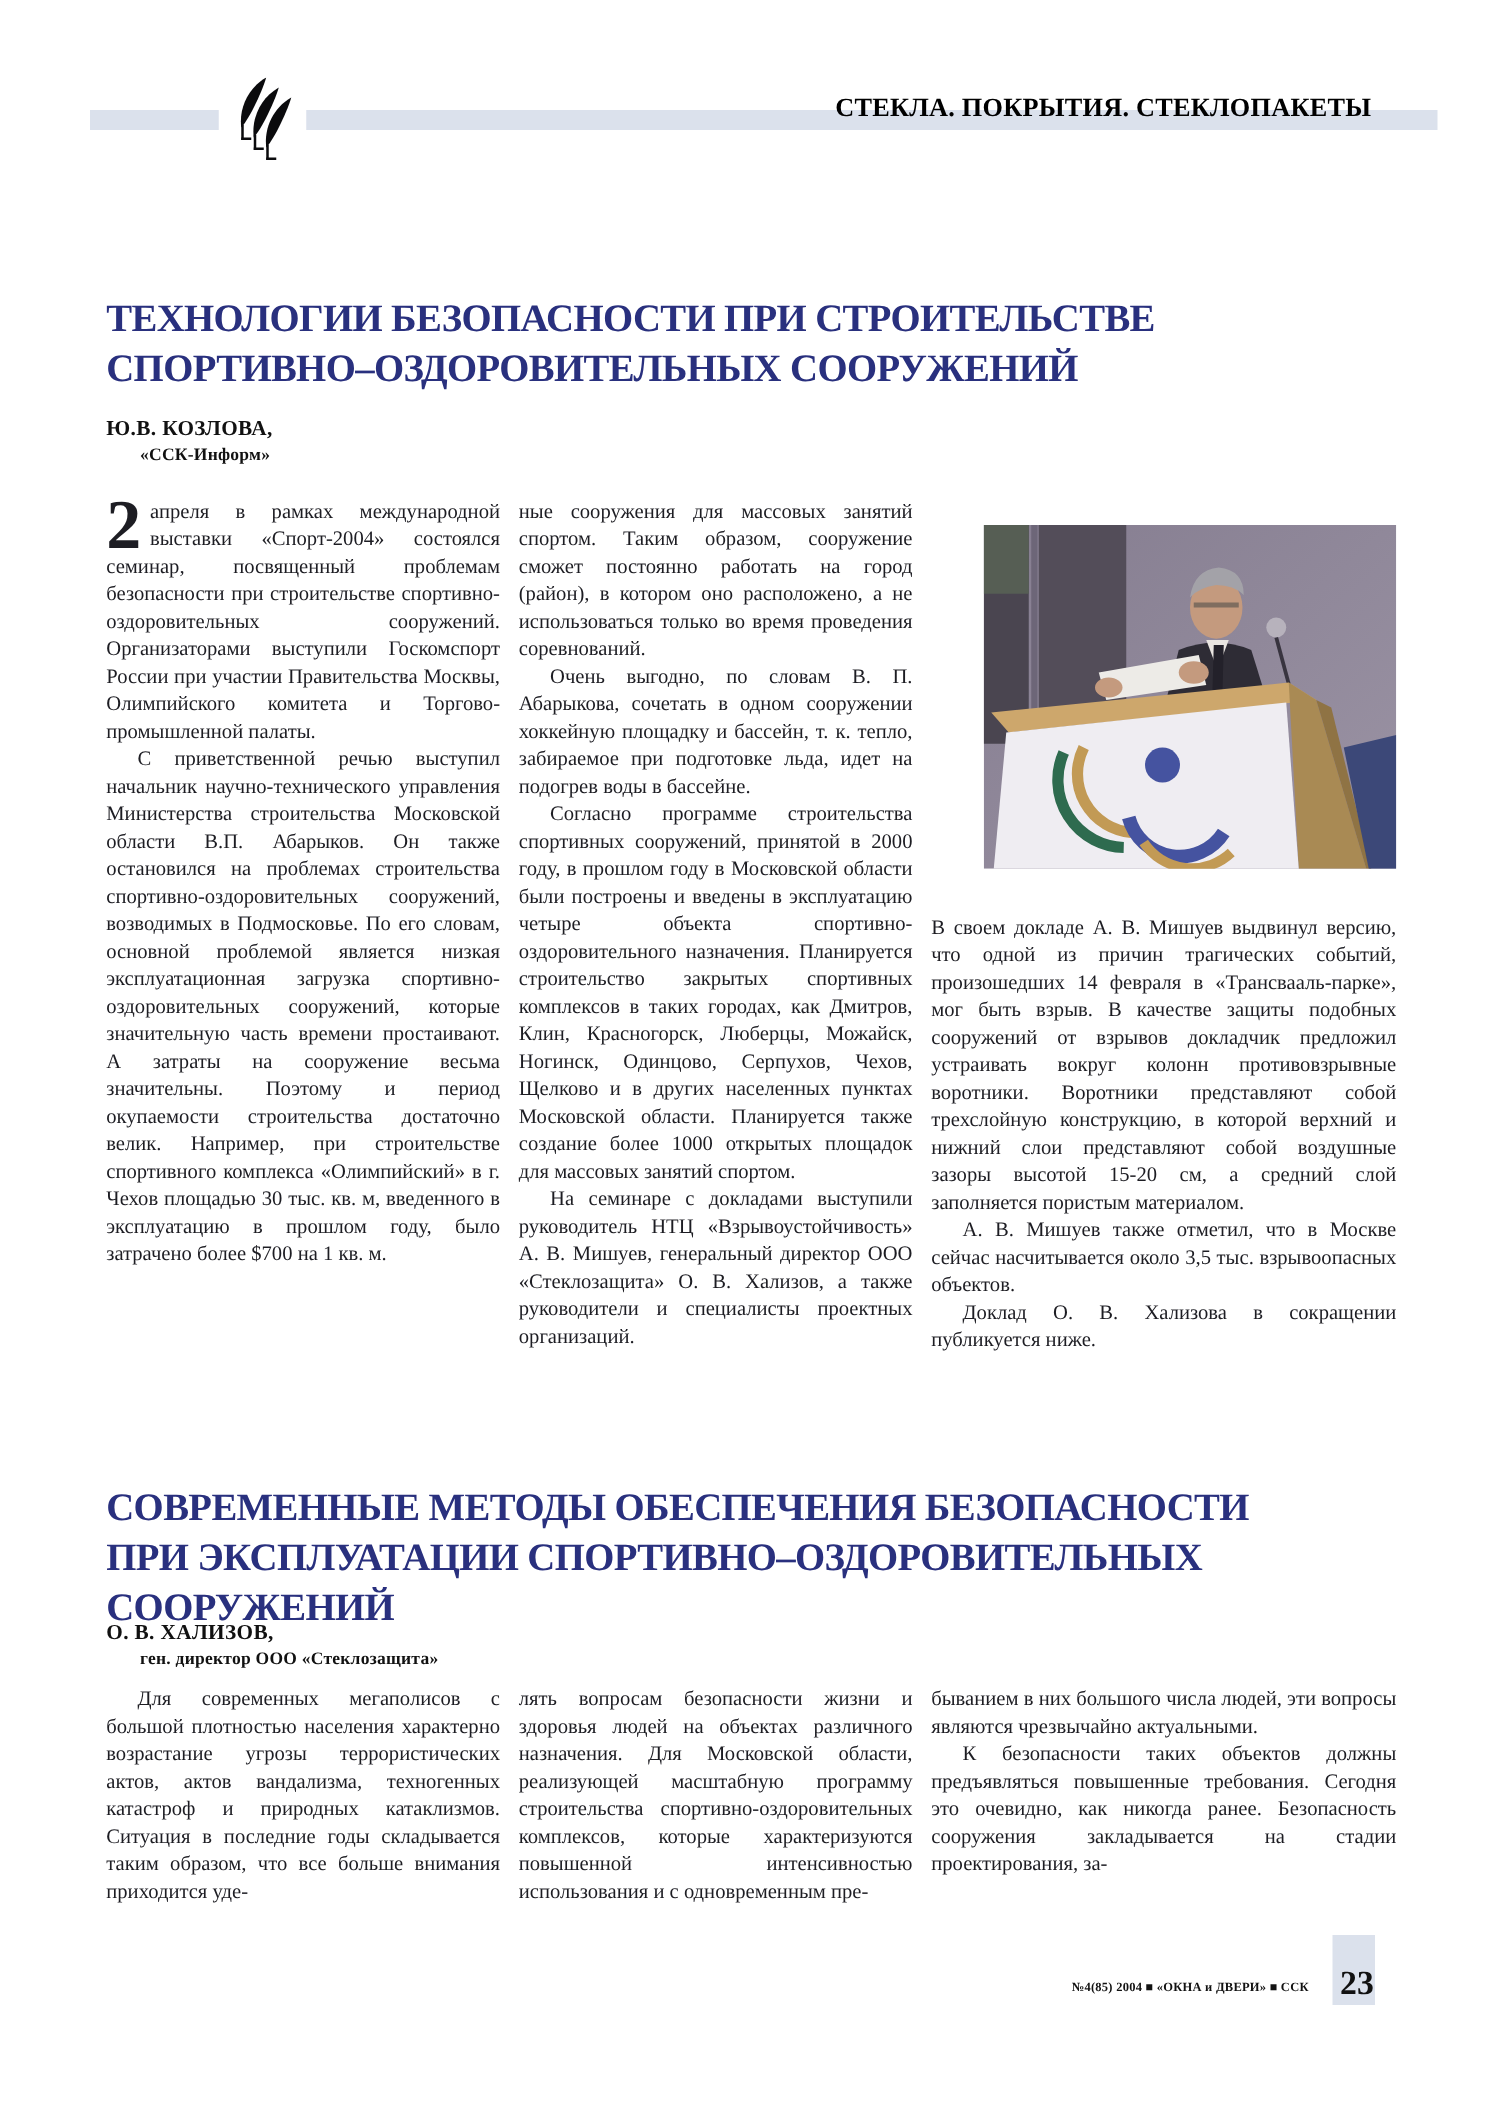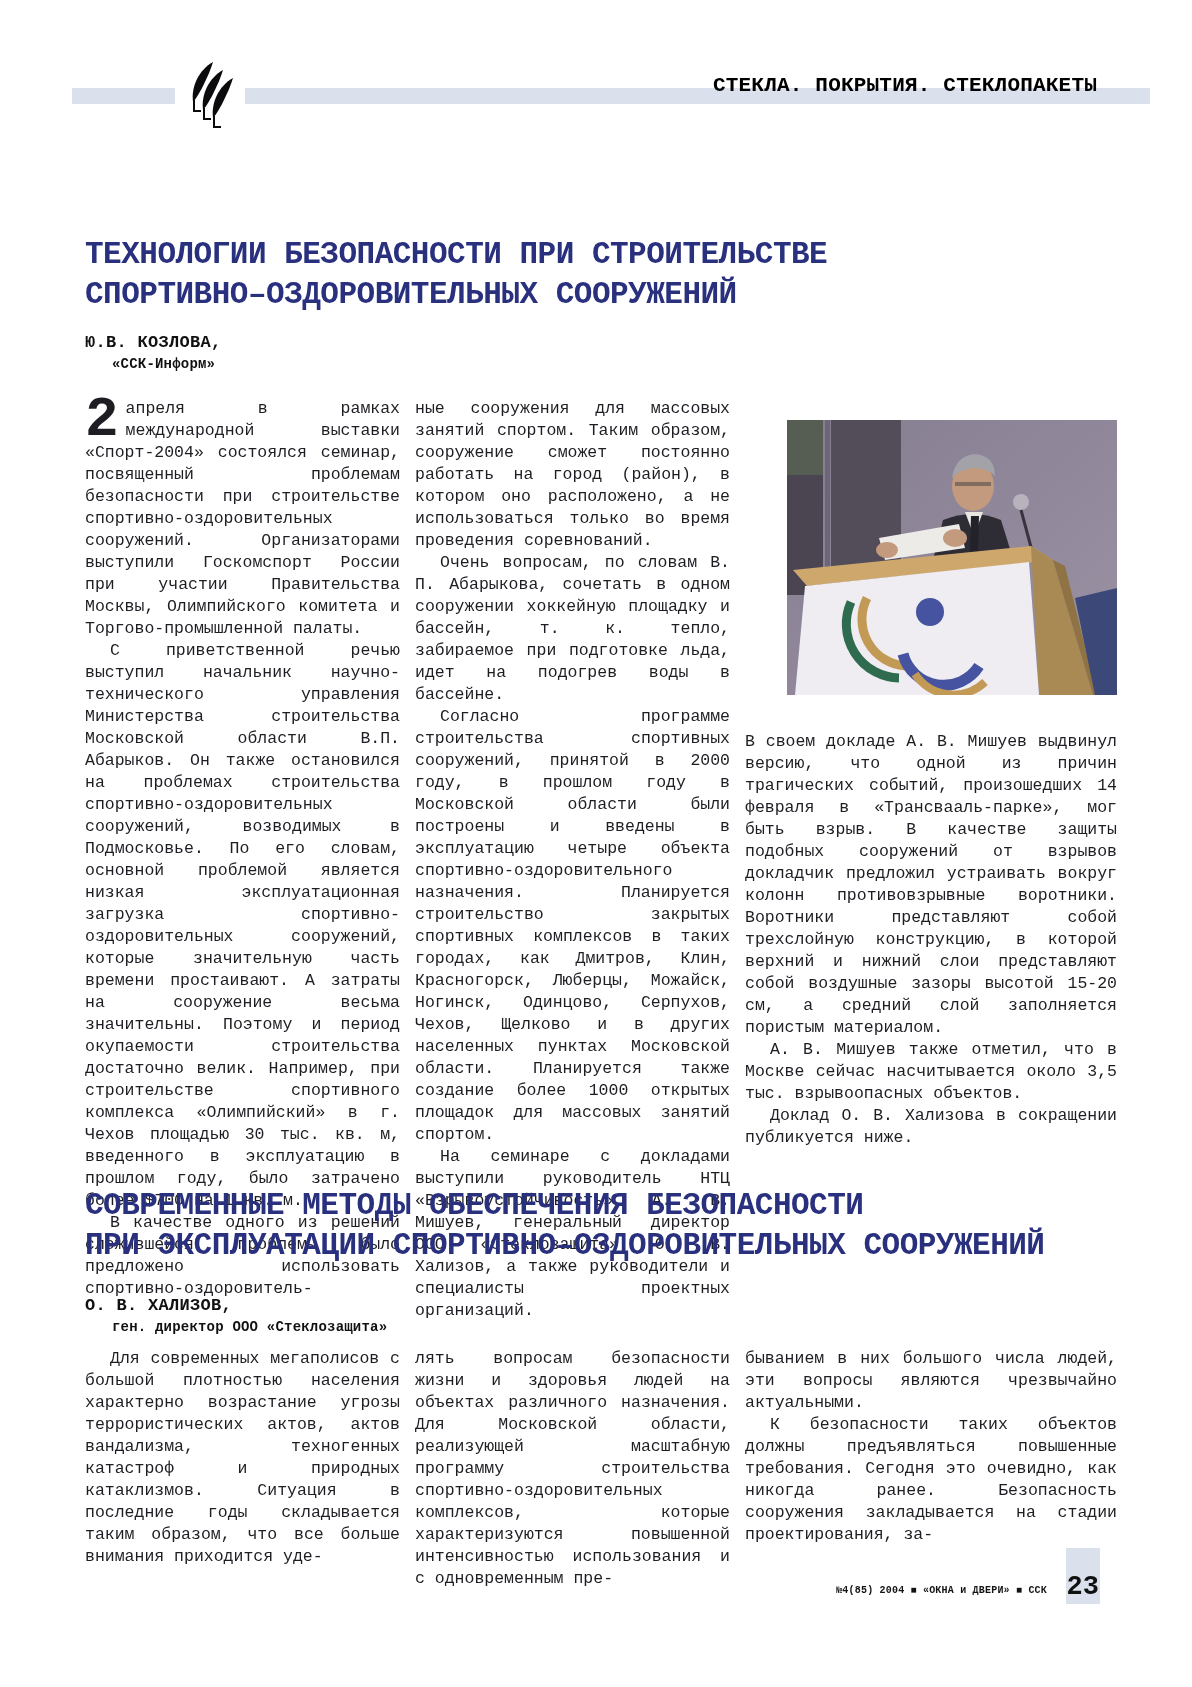--- a/index.html
+++ b/index.html
@@ -1,19 +1,19 @@
 <!DOCTYPE html>
 <html><head>
 <meta charset="utf-8">
 <style>
   * { margin:0; padding:0; box-sizing:border-box; }
   html,body { background:#ffffff; }
   .page {
     position:relative; width:1192px; height:1687px; background:#ffffff;
-    font-family:Liberation Mono, monospace; color:#1d1d23; overflow:hidden;
+    font-family:Liberation Serif, serif; color:#1d1d23; overflow:hidden;
   }
   
   .header-bar { position:absolute; top:88px; left:72px; width:1078px; height:16px; background:#dbe1ec; }
   .logo-wrap { position:absolute; top:60px; left:175px; width:70px; height:72px; background:#ffffff; padding:2px 8px; }
   .header-title { position:absolute; top:74px; right:95px; font-size:21px; font-weight:bold; color:#000; letter-spacing:0.2px; }
   
   .article-title { position:absolute; left:85px; color:#29307e; font-weight:bold; font-size:31px; line-height:40px; letter-spacing:-0.5px;margin-top:28px; }
   .title-1 { top:207px; }
   .title-2 { top:1158px; }
   
@@ -68,25 +68,24 @@
 
   <div class="author author-1">
     <div class="author-name">Ю.В. КОЗЛОВА,</div>
     <div class="author-org">«ССК-Информ»</div>
   </div>
 
   <div class="cols cols-1">
     <div class="col">
       <p class="bp"><span class="dropcap">2</span><span>апреля в рамках международной выставки «Спорт-2004» состоялся семинар, посвященный проблемам безопасности при строительстве спортивно-оздоровительных сооружений. Организаторами выступили Госкомспорт России при участии Правительства Москвы, Олимпийского комитета и Торгово-промышленной палаты.</span></p>
       <p class="bp indent">С приветственной речью выступил начальник научно-технического управления Министерства строительства Московской области В.П. Абарыков. Он также остановился на проблемах строительства спортивно-оздоровительных сооружений, возводимых в Подмосковье. По его словам, основной проблемой является низкая эксплуатационная загрузка спортивно-оздоровительных сооружений, которые значительную часть времени простаивают. А затраты на сооружение весьма значительны. Поэтому и период окупаемости строительства достаточно велик. Например, при строительстве спортивного комплекса «Олимпийский» в г. Чехов площадью 30 тыс. кв. м, введенного в эксплуатацию в прошлом году, было затрачено более $700 на 1 кв. м.</p>
-      <p class="bp indent">В качестве одного из решений сложившейся проблемы было предложено использовать спортивно-оздоровитель-</p>
     </div>
     <div class="col">
       <p class="bp">ные сооружения для массовых занятий спортом. Таким образом, сооружение сможет постоянно работать на город (район), в котором оно расположено, а не использоваться только во время проведения соревнований.</p>
-      <p class="bp indent">Очень вопросам, по словам В. П. Абарыкова, сочетать в одном сооружении хоккейную площадку и бассейн, т. к. тепло, забираемое при подготовке льда, идет на подогрев воды в бассейне.</p>
+      <p class="bp indent">Очень выгодно, по словам В. П. Абарыкова, сочетать в одном сооружении хоккейную площадку и бассейн, т. к. тепло, забираемое при подготовке льда, идет на подогрев воды в бассейне.</p>
       <p class="bp indent">Согласно программе строительства спортивных сооружений, принятой в 2000 году, в прошлом году в Московской области были построены и введены в эксплуатацию четыре объекта спортивно-оздоровительного назначения. Планируется строительство закрытых спортивных комплексов в таких городах, как Дмитров, Клин, Красногорск, Люберцы, Можайск, Ногинск, Одинцово, Серпухов, Чехов, Щелково и в других населенных пунктах Московской области. Планируется также создание более 1000 открытых площадок для массовых занятий спортом.</p>
       <p class="bp indent">На семинаре с докладами выступили руководитель НТЦ «Взрывоустойчивость» А. В. Мишуев, генеральный директор ООО «Стеклозащита» О. В. Хализов, а также руководители и специалисты проектных организаций.</p>
     </div>
     <div class="col-wide">
 
       <svg class="photo" viewBox="0 0 330 275" preserveAspectRatio="none">
         <defs>
           <linearGradient id="wall" x1="0" y1="0" x2="1" y2="1">
             <stop offset="0" stop-color="#857d90"></stop>
             <stop offset="1" stop-color="#9b93a4"></stop>

